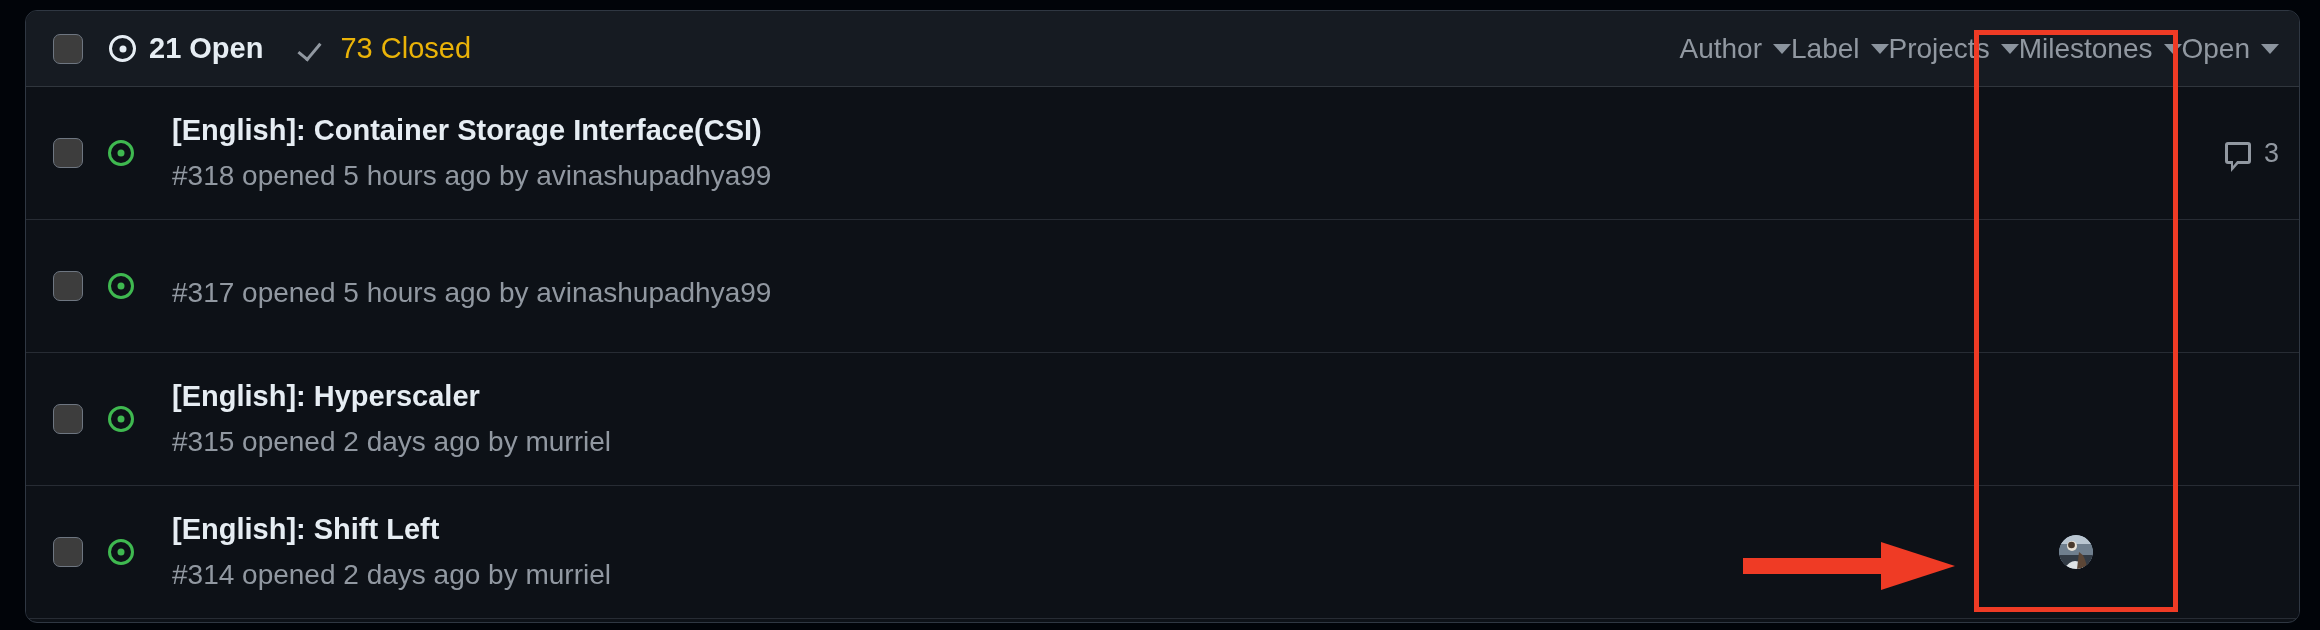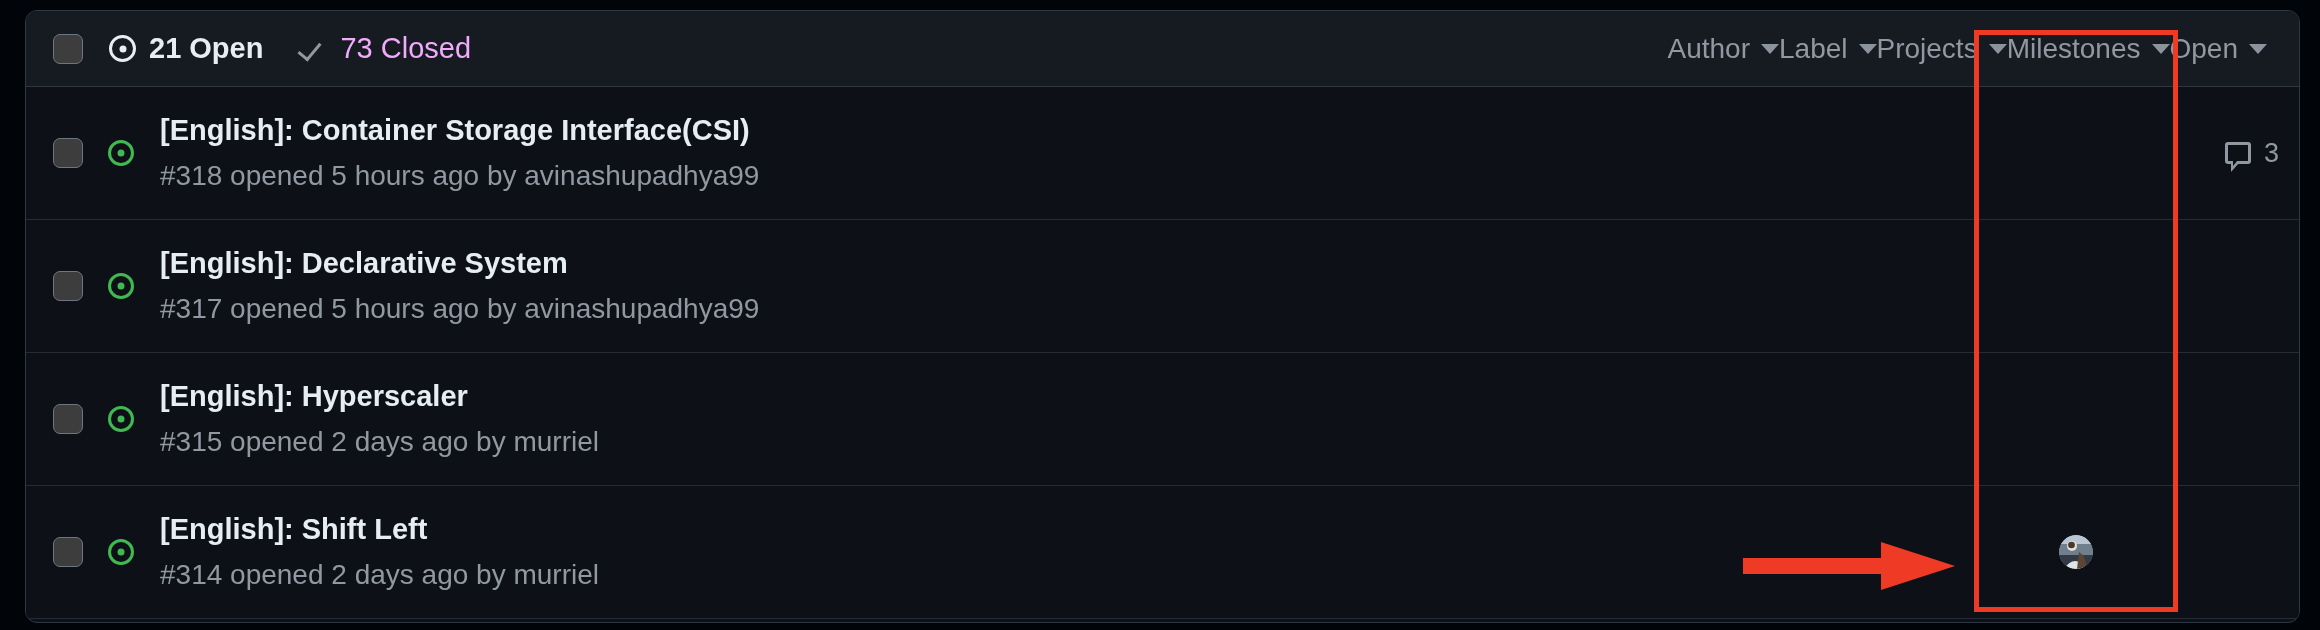--- a/index.html
+++ b/index.html
@@ -43,21 +43,21 @@
   .hdr-left {
     display: flex;
     align-items: center;
     padding-left: 27px;
   }
 
   .hdr-right {
     display: flex;
     align-items: center;
     margin-left: auto;
-    padding-right: 32px;
+    padding-right: 20px;
   }
 
   .check {
     width: 30px;
     height: 30px;
     border-radius: 7px;
     background: #3d3d3d;
     border: 1px solid #6e7681;
     box-sizing: border-box;
     flex: none;
@@ -80,21 +80,21 @@
   .count-open-label {
     font-size: 29px;
     font-weight: bold;
     color: #e6edf3;
     margin-left: 13px;
   }
 
   .count-closed-label {
     font-size: 29px;
     font-weight: normal;
-    color: #f0abfc;
+    color: #eab308;
     margin-left: 13px;
   }
 
   .icon-open-dot {
     width: 27px;
     height: 27px;
     border: 3px solid #e6edf3;
     border-radius: 50%;
     box-sizing: border-box;
     position: relative;
@@ -191,21 +191,21 @@
     content: "";
     position: absolute;
     left: 50%; top: 50%;
     width: 7px; height: 7px;
     background: #3fb950;
     border-radius: 50%;
     transform: translate(-50%, -50%);
   }
 
   .issue-text {
-    margin-left: 26px;
+    margin-left: 38px;
     display: flex;
     flex-direction: column;
     justify-content: center;
   }
 
   .issue-title {
     font-size: 29px;
     font-weight: bold;
     color: #e6edf3;
     line-height: 1.15;
@@ -354,21 +354,20 @@
     <div class="comment-cell">
       <span class="icon-comment"></span>
       <span class="comment-count">3</span>
     </div>
   </div>
 
   <div class="issue-row">
     <div class="check row-check"></div>
     <span class="icon-open-green"></span>
     <div class="issue-text">
-      <div class="issue-title">[English]: Declarative System</div>
       <div class="issue-meta">#317 opened 5 hours ago by avinashupadhya99</div>
     </div>
     <div class="assignee-cell"></div>
   </div>
 
   <div class="issue-row">
     <div class="check row-check"></div>
     <span class="icon-open-green"></span>
     <div class="issue-text">
       <div class="issue-title">[English]: Hyperscaler</div>

